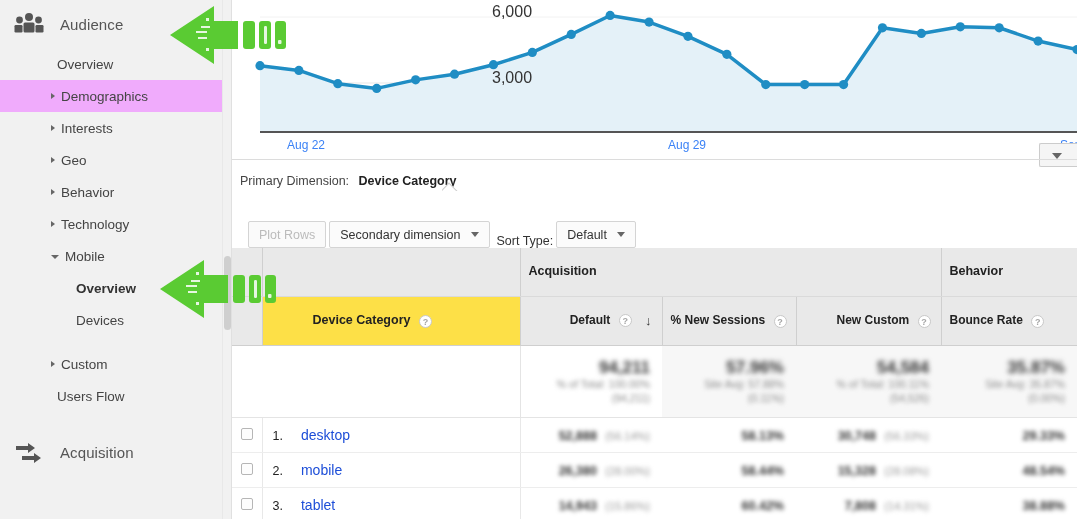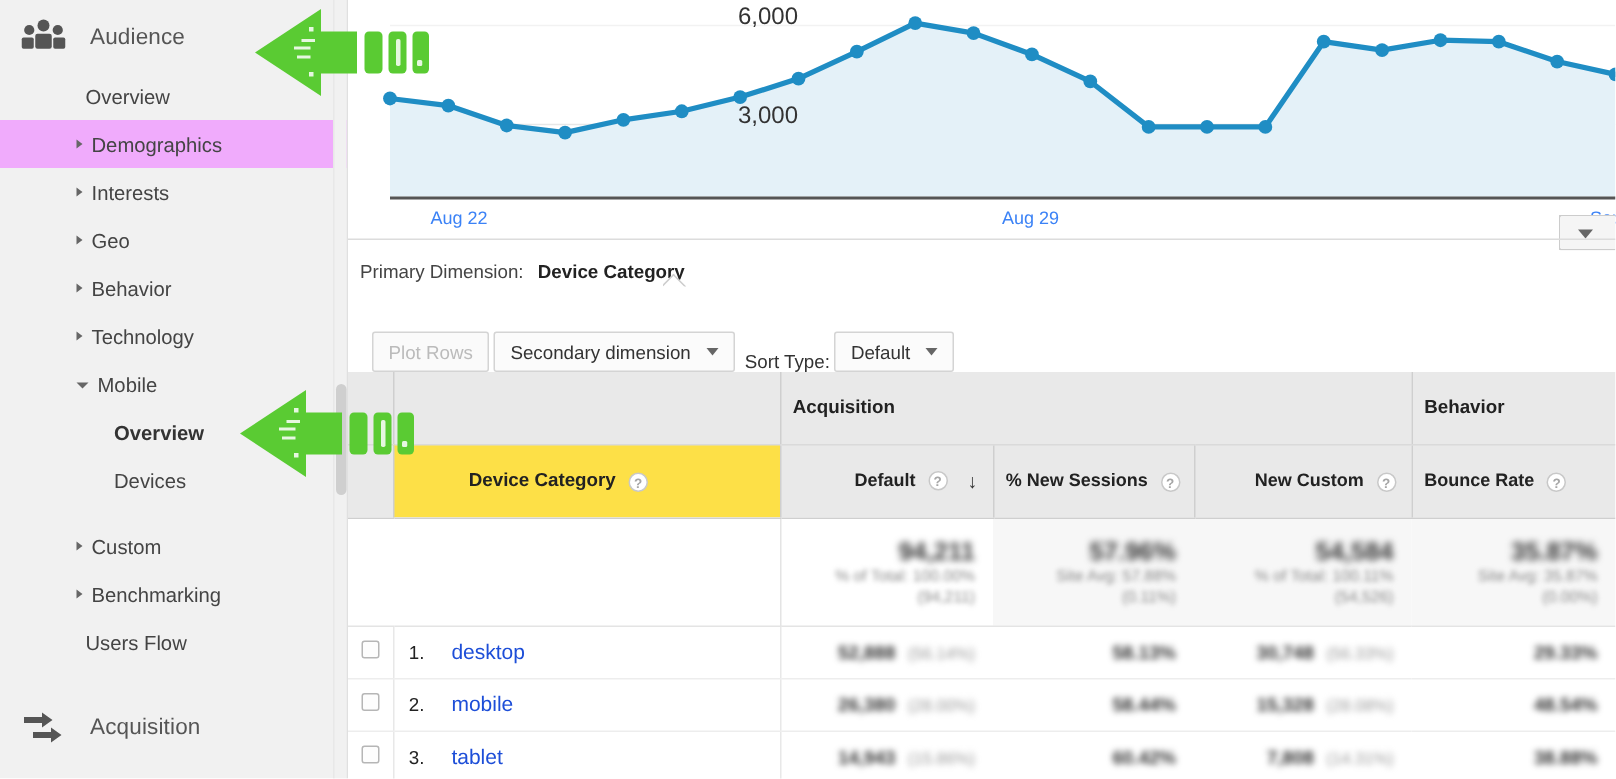--- a/index.html
+++ b/index.html
@@ -324,24 +324,20 @@
 
     <div class="nav-item lvl2">
       <span>Devices</span>
     </div>
 
     <div class="nav-item lvl1" style="margin-top:12px">
       <span class="caret"></span>
       <span>Custom</span>
     </div>
 
-    <div class="nav-item lvl1">
-      <span class="caret"></span>
-      <span>Benchmarking</span>
-    </div>
 
     <div class="nav-item lvl1-nocaret">
       <span>Users Flow</span>
     </div>
 
     <div class="nav-section" style="margin-top:16px">
       <span class="nav-icon">
         <svg width="30" height="26" viewBox="0 0 30 26">
           <path d="M2 7 h12 v-3 l7 5 -7 5 v-3 H2 z" fill="#555"></path>
           <path d="M8 17 h12 v-3 l7 5 -7 5 v-3 H8 z" fill="#555"></path>

